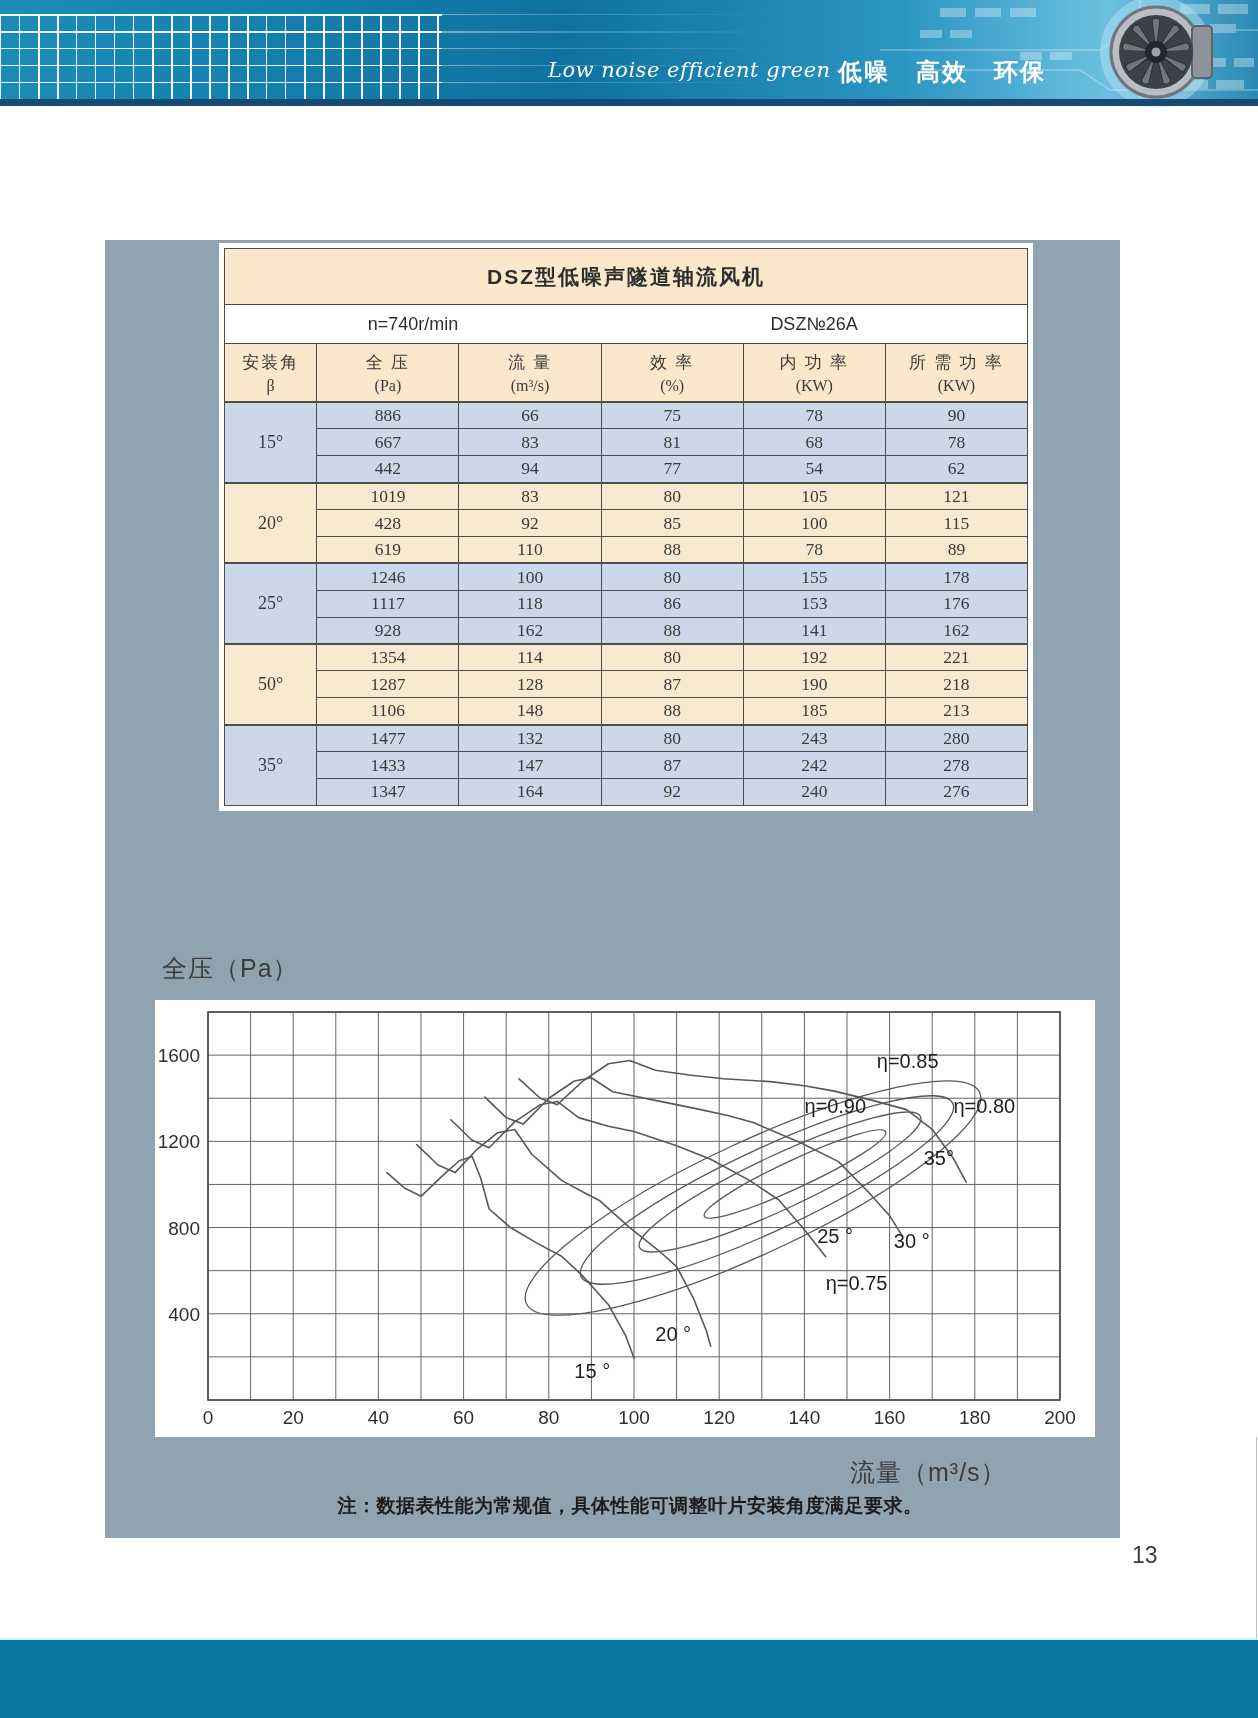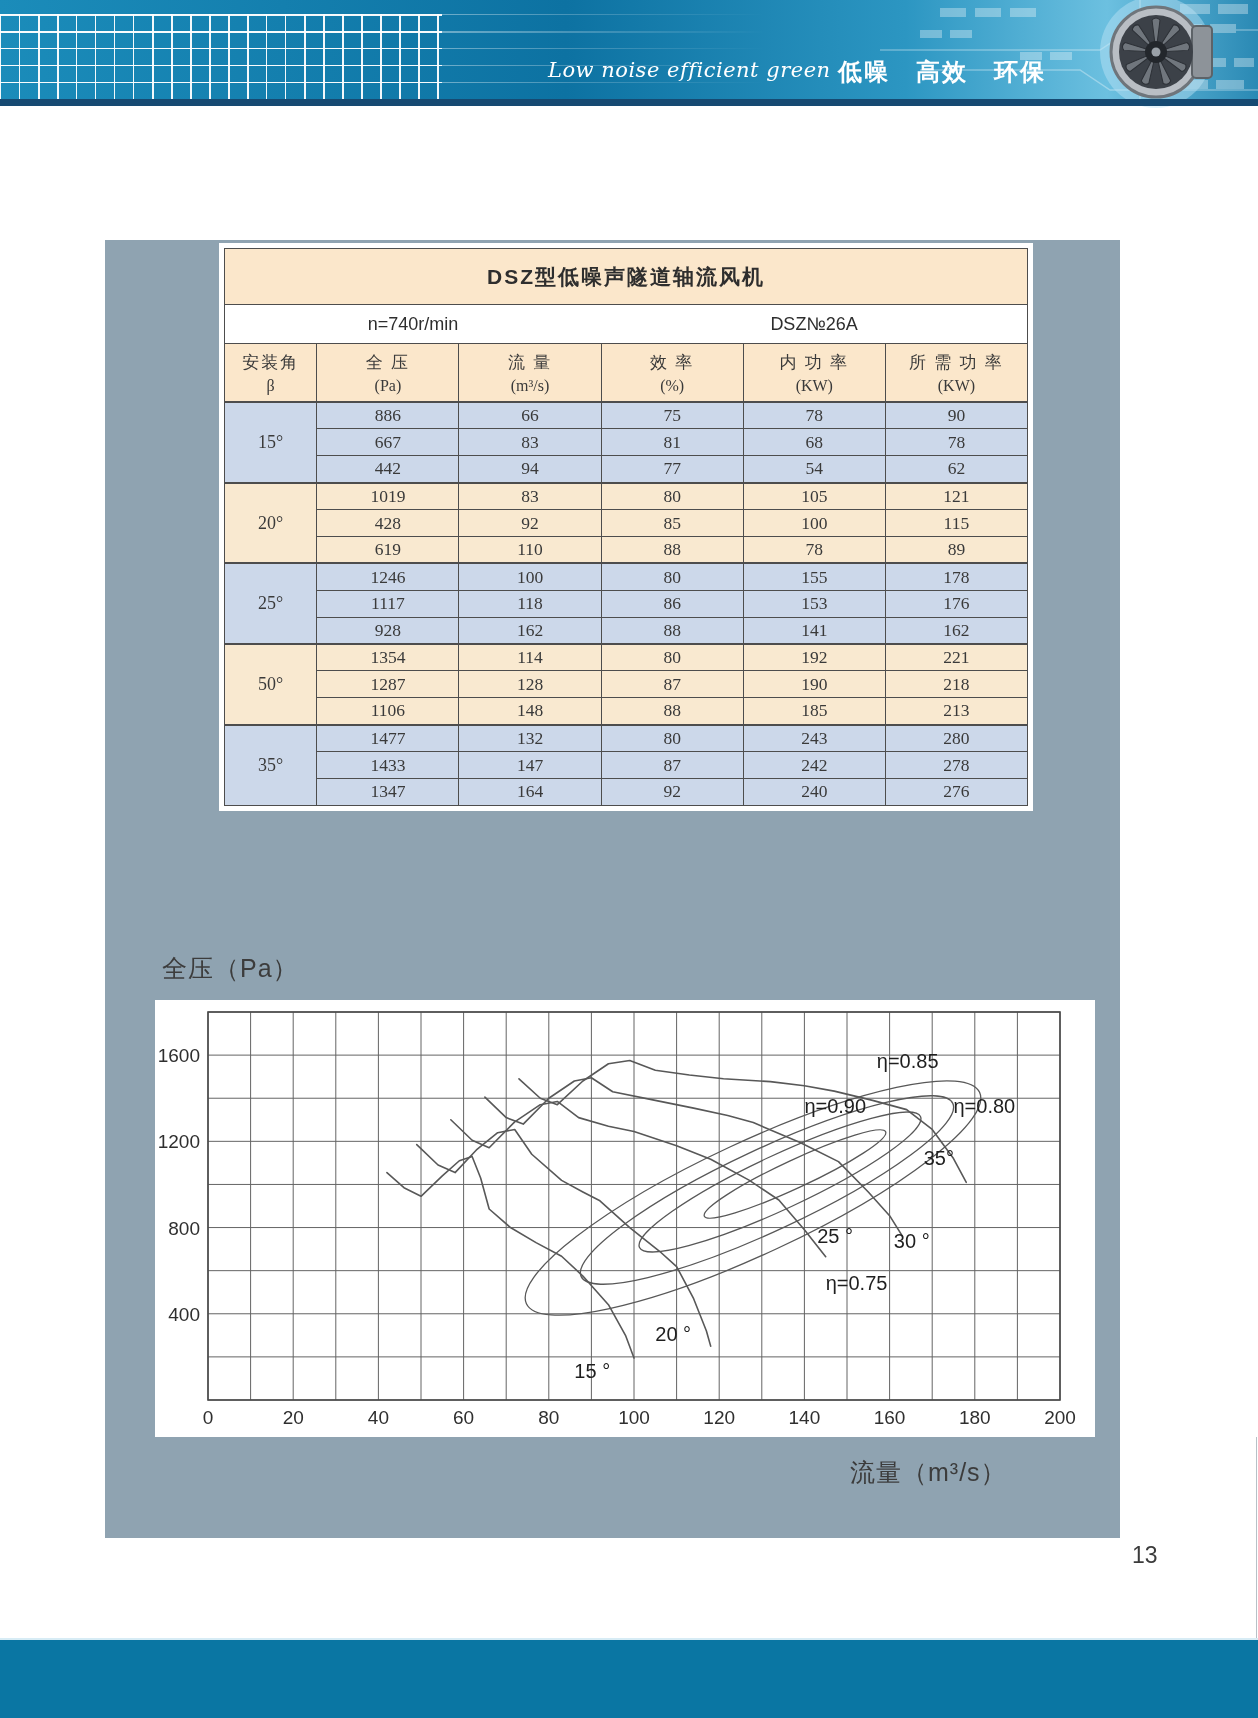--- a/index.html
+++ b/index.html
@@ -365,18 +365,19 @@
           <text x="798.5" y="113.31111111111113" fill="#1f1f1f" font-size="20px" font-family="&quot;Liberation Sans&quot;,&quot;DejaVu Sans&quot;,sans-serif">η=0.80</text>
           <text x="768.68" y="165.04444444444445" fill="#1f1f1f" font-size="20px" font-family="&quot;Liberation Sans&quot;,&quot;DejaVu Sans&quot;,sans-serif">35°</text>
           <text x="662.18" y="242.64444444444445" fill="#1f1f1f" font-size="20px" font-family="&quot;Liberation Sans&quot;,&quot;DejaVu Sans&quot;,sans-serif">25 °</text>
           <text x="738.86" y="248.03333333333333" fill="#1f1f1f" font-size="20px" font-family="&quot;Liberation Sans&quot;,&quot;DejaVu Sans&quot;,sans-serif">30 °</text>
           <text x="670.7" y="290.06666666666666" fill="#1f1f1f" font-size="20px" font-family="&quot;Liberation Sans&quot;,&quot;DejaVu Sans&quot;,sans-serif">η=0.75</text>
           <text x="500.3" y="340.72222222222223" fill="#1f1f1f" font-size="20px" font-family="&quot;Liberation Sans&quot;,&quot;DejaVu Sans&quot;,sans-serif">20 °</text>
           <text x="419.36" y="378.44444444444446" fill="#1f1f1f" font-size="20px" font-family="&quot;Liberation Sans&quot;,&quot;DejaVu Sans&quot;,sans-serif">15 °</text>
         </svg>
     </div>
     <div class="x-axis-title">流量（m³/s）</div>
+    <div class="note">注：数据表性能为常规值，具体性能可调整叶片安装角度满足要求。</div>
   </div>
 
   <div class="page-number">13</div>
   <div class="right-edge"></div>
   <div class="footer"></div>
 </div>
 
 </body></html>

